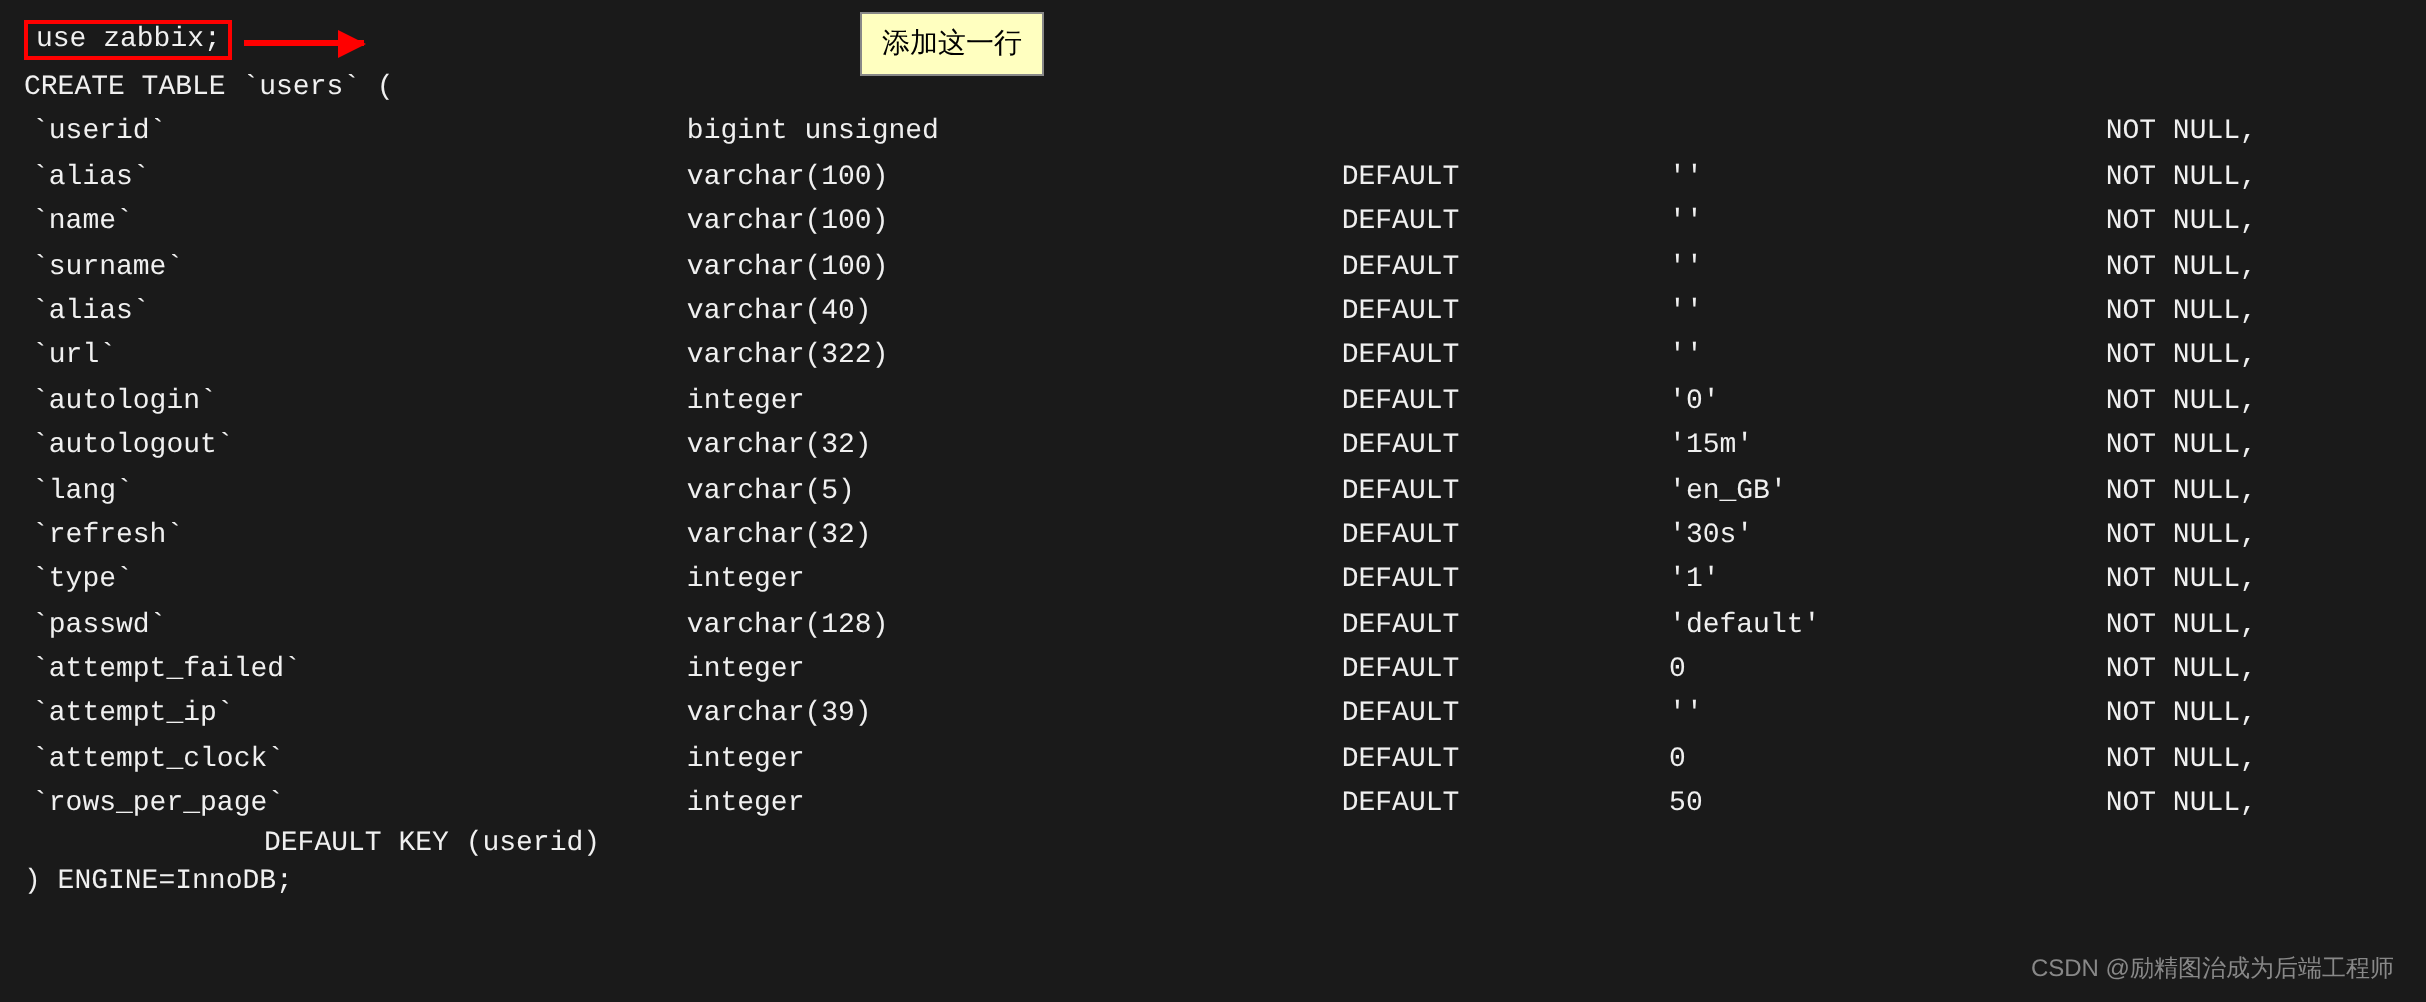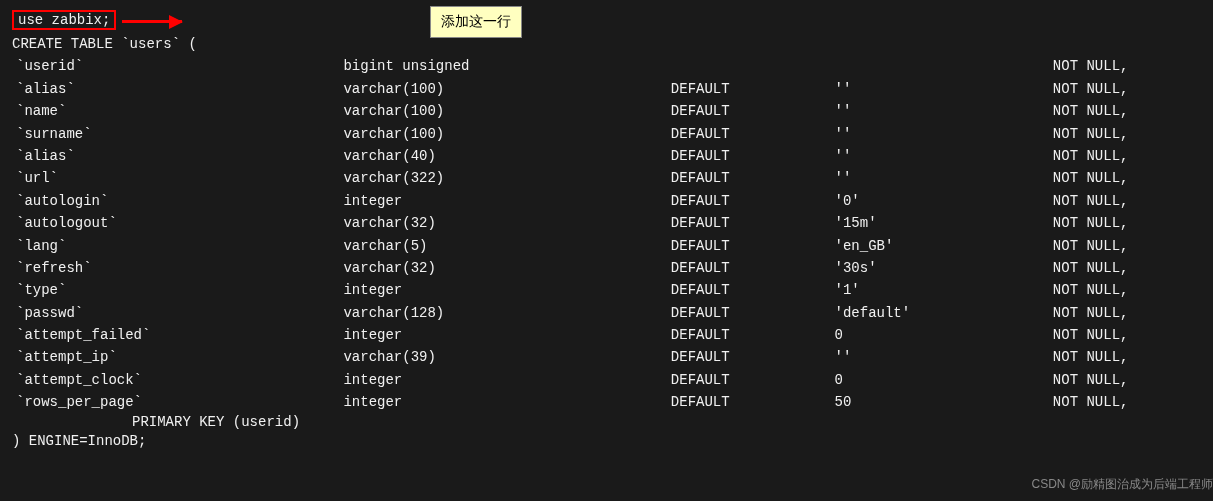--- a/index.html
+++ b/index.html
@@ -36,21 +36,21 @@
       border: 1px solid #888;
       color: #000;
       padding: 6px 10px;
       font-family: 'SimSun', 'Microsoft YaHei', sans-serif;
       font-size: 14px;
       z-index: 10;
     }
     .watermark {
       position: absolute;
       bottom: 8px;
-      right: 0;
+      right: 16px;
       color: #888;
       font-size: 12px;
       font-family: 'Microsoft YaHei', sans-serif;
     }
     .line {
       display: block;
       line-height: 1.6;
     }
     .code-area {
       padding-top: 2px;
@@ -208,21 +208,21 @@
             <td class="col-name">`rows_per_page`</td>
             <td class="col-type">integer</td>
             <td class="col-default-kw">DEFAULT</td>
             <td class="col-default-val">50</td>
             <td class="col-not-null">NOT NULL,</td>
           </tr>
         </tbody>
     </table>
 
     <div style="padding-left:120px;">
-      <span>PRIMARY KEY (userid)</span>
+      <span>DEFAULT KEY (userid)</span>
     </div>
     <div class="line">
       <span>) ENGINE=InnoDB;</span>
     </div>
 
   </div>
 
   <div class="watermark">
     <span>CSDN @励精图治成为后端工程师</span>
   </div>

